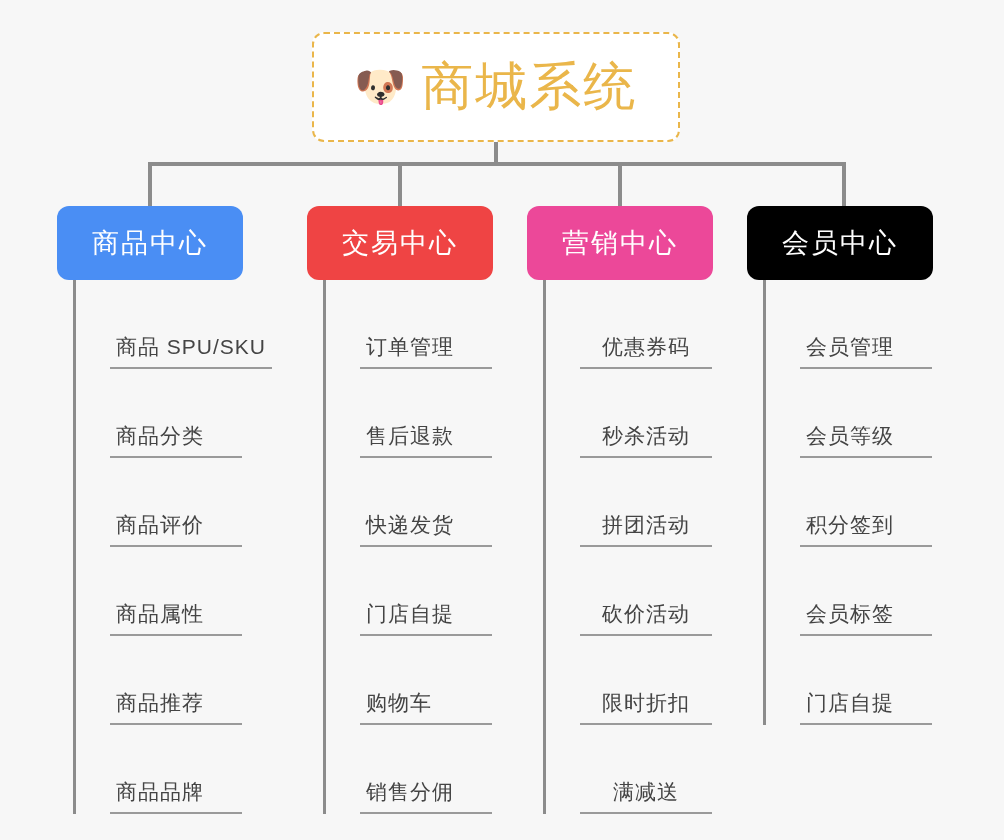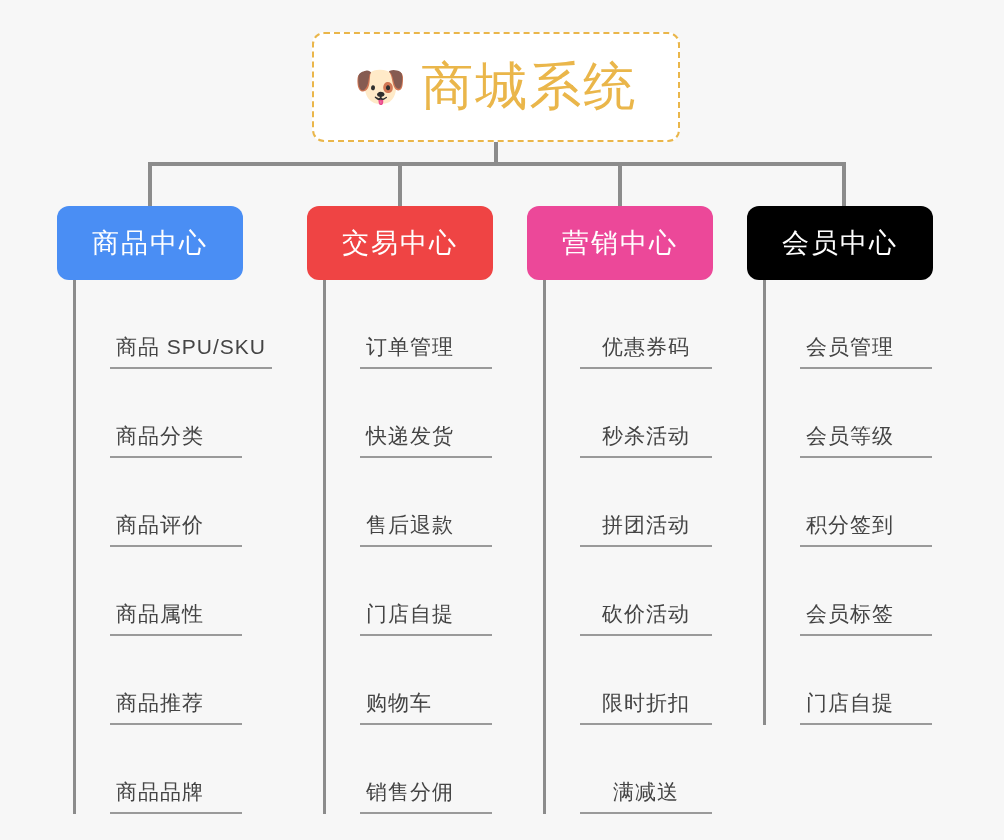--- a/index.html
+++ b/index.html
@@ -165,24 +165,24 @@
 
   <div class="column" style="left:307px">
     <div class="cat-box" style="width: 186px; background: #ef4444;">
       <span>交易中心</span>
     </div>
     <div class="leaf-list" style="border-left-color: rgb(140, 140, 140);">
       <div class="leaf-item">
           <span class="leaf-label">订单管理</span>
         </div>
       <div class="leaf-item">
+          <span class="leaf-label">售后退款</span>
+        </div>
+      <div class="leaf-item">
           <span class="leaf-label">快递发货</span>
-        </div>
-      <div class="leaf-item">
-          <span class="leaf-label">售后退款</span>
         </div>
       <div class="leaf-item">
           <span class="leaf-label">门店自提</span>
         </div>
       <div class="leaf-item">
           <span class="leaf-label">购物车</span>
         </div>
       <div class="leaf-item">
           <span class="leaf-label">销售分佣</span>
         </div>

